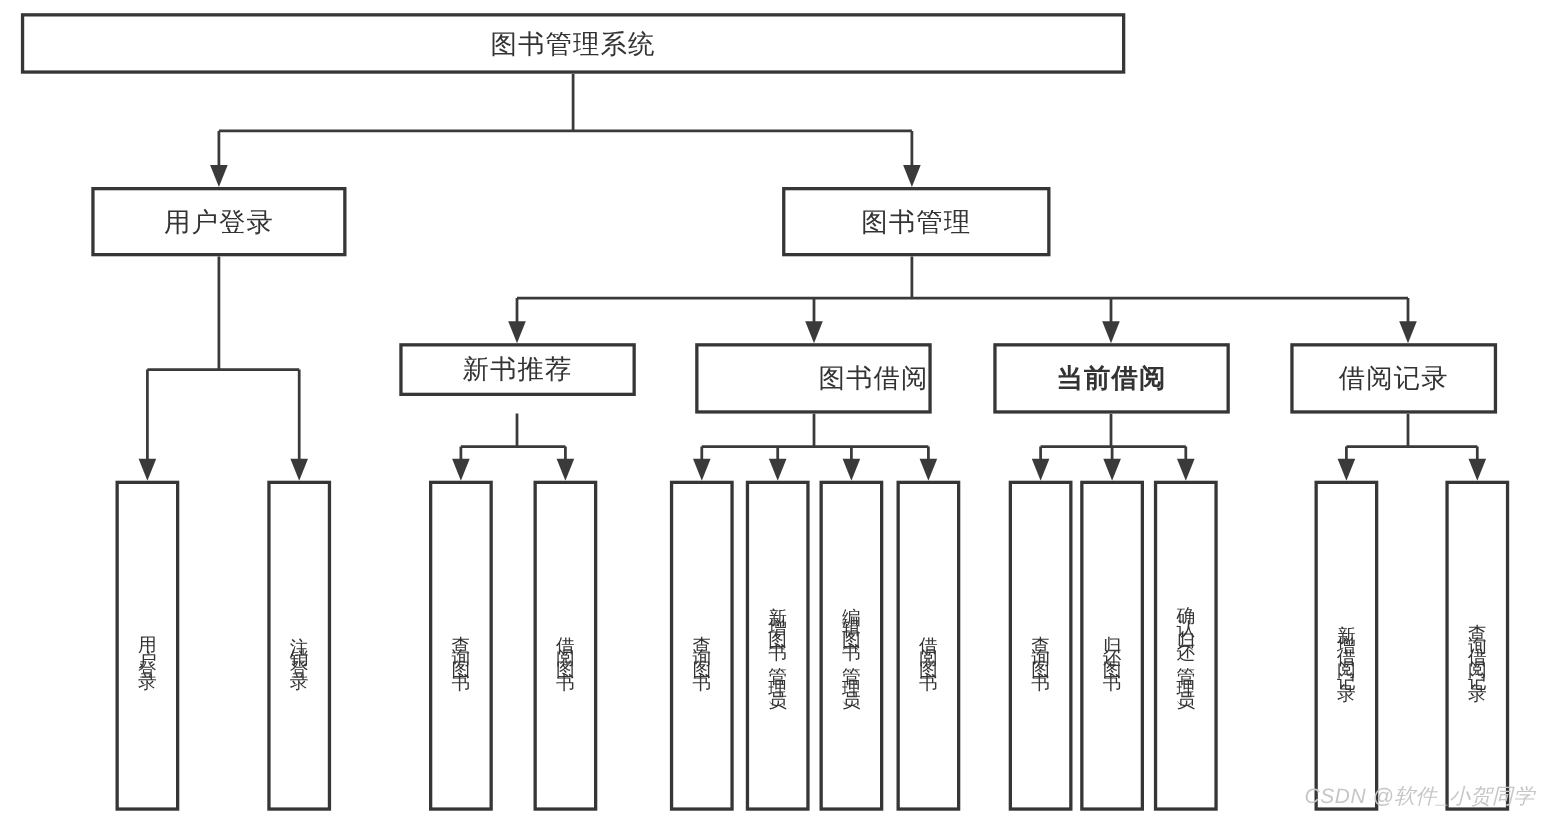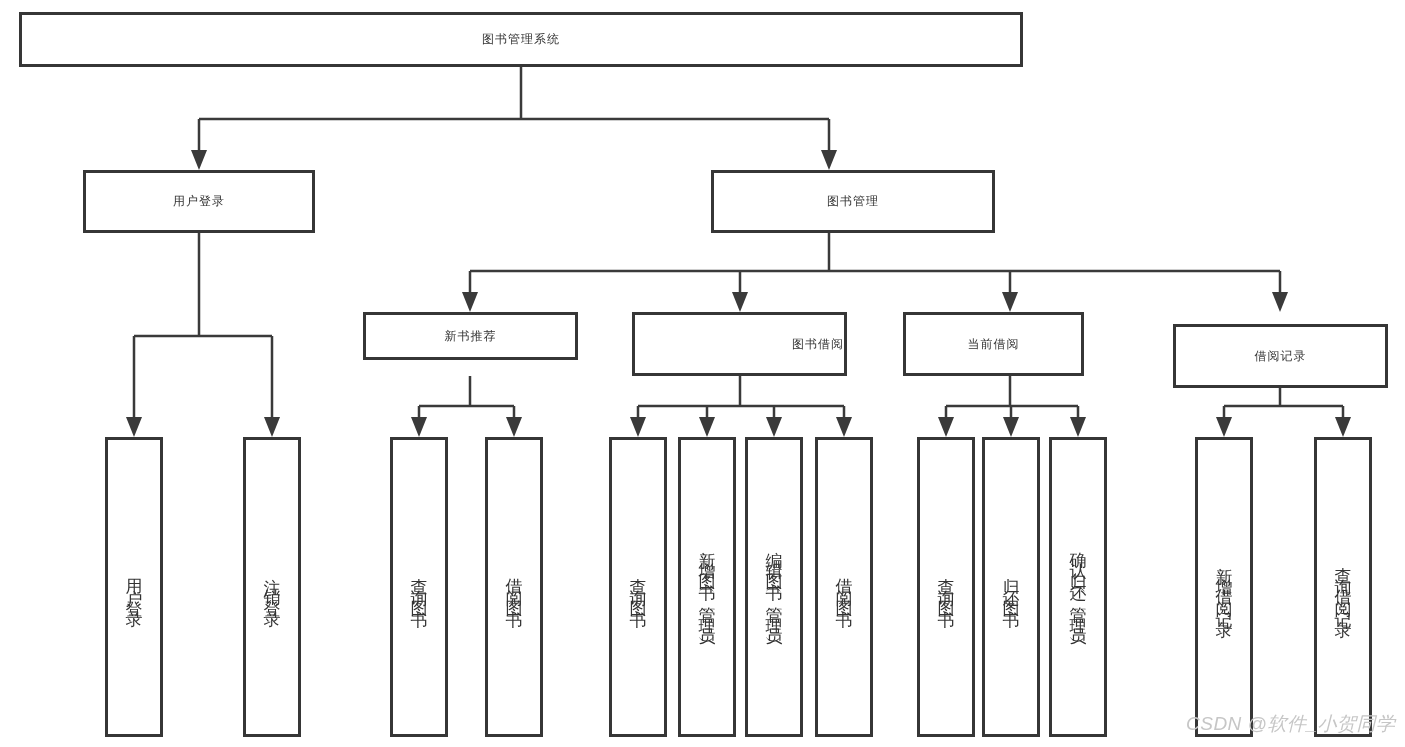--- a/index.html
+++ b/index.html
@@ -33,21 +33,21 @@
     position: absolute;
     box-sizing: border-box;
     border: 3px solid #363636;
     background: #ffffff;
     display: flex;
     align-items: center;
     justify-content: center;
     color: #333333;
   }
   .hbox {
-    font-size: 12px;
+    font-size: 24px;
     letter-spacing: 1px;
   }
   .vbox {
     font-size: 17px;
   }
   .vbox .vtext {
     writing-mode: vertical-rl;
     text-orientation: mixed;
     letter-spacing: 11px;
     line-height: 1;
@@ -105,34 +105,34 @@
     <polygon points="1335,417 1351,417 1343,437"></polygon>
   </svg>
 
   <div class="node hbox" style="left:19px; top:12px; width:1004px; height:55px;">
     <span>图书管理系统</span>
   </div>
 
   <div class="node hbox" style="left:83px; top:170px; width:232px; height:63px;">
     <span>用户登录</span>
   </div>
-  <div class="node hbox" style="left:711px; top:170px; width:284px; height:63px;">
+  <div class="node hbox" style="left:711px; top:170px; width:244px; height:63px;">
     <span>图书管理</span>
   </div>
 
   <div class="node hbox" style="left:363px; top:312px; width:215px; height:48px;">
     <span>新书推荐</span>
   </div>
   <div class="node hbox" style="left:632px; top:312px; width:215px; height:64px;justify-content:flex-end;">
     <span>图书借阅</span>
   </div>
-  <div class="node hbox" style="left:903px; top:312px; width:181px; height:64px;">
+  <div class="node hbox" style="left:903px; top:312px; width:215px; height:64px;font-weight:bold;">
     <span>当前借阅</span>
   </div>
-  <div class="node hbox" style="left:1173px; top:312px; width:215px; height:64px;margin-top:12px;">
+  <div class="node hbox" style="left:1173px; top:312px; width:188px; height:64px;">
     <span>借阅记录</span>
   </div>
 
   <div class="node vbox" style="left:105px; top:437px; width:58px; height:300px;">
     <span class="vtext">用户登录</span>
   </div>
   <div class="node vbox" style="left:243px; top:437px; width:58px; height:300px;">
     <span class="vtext">注销登录</span>
   </div>
 

